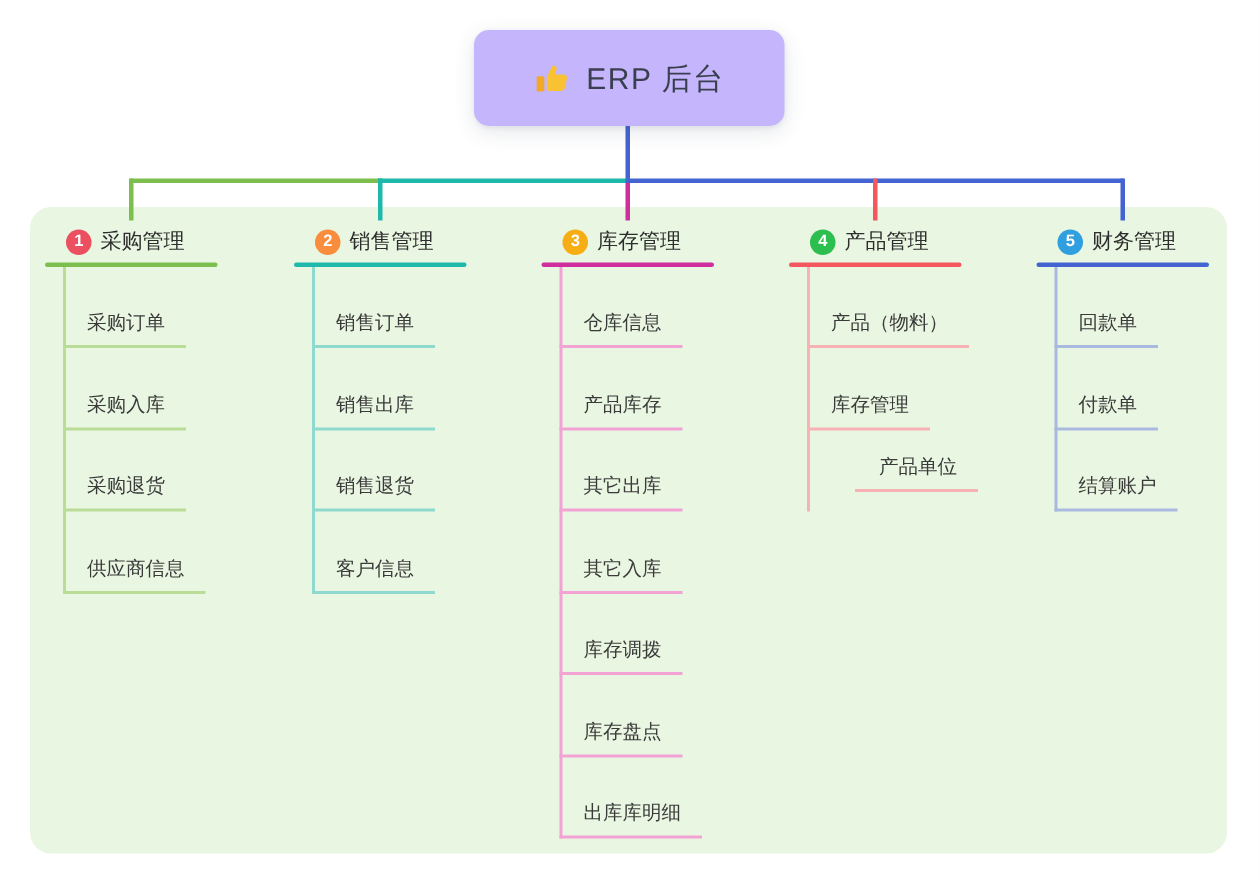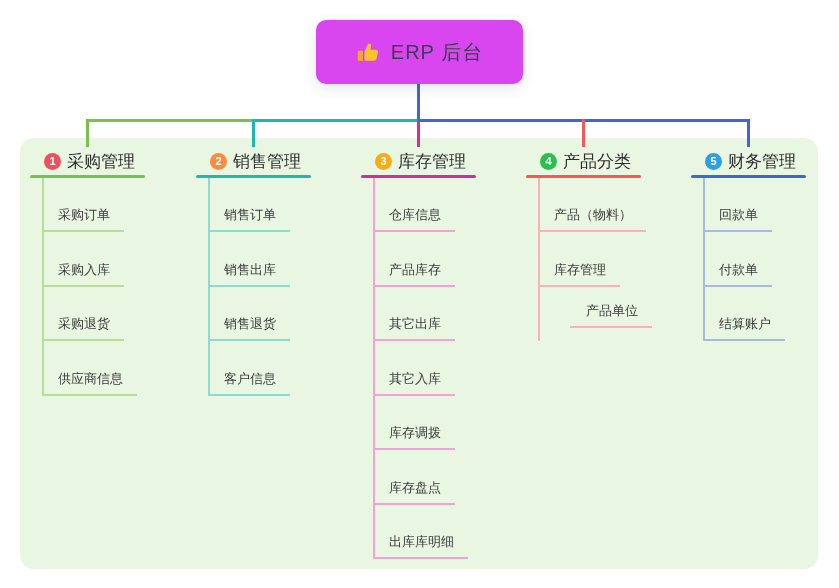--- a/index.html
+++ b/index.html
@@ -7,37 +7,37 @@
     position:relative;width:839px;height:588px;overflow:hidden;
     font-family:"Liberation Sans","DejaVu Sans",sans-serif;
     background:#ffffff;
   }
   .panel{
     position:absolute;left:20px;top:138px;width:798px;height:431px;
     border-radius:14px;
   }
   .root-card{
     position:absolute;left:316px;top:20px;width:207px;height:64px;
-    background:#d946ef;border-radius:10px;
+    background:#c4b5fd;border-radius:10px;
     box-shadow:0 4px 14px rgba(40,60,90,.12), 0 1px 3px rgba(40,60,90,.08);
     display:flex;align-items:center;justify-content:center;gap:10px;
     cursor:default;
   }
   .root-title{font-size:20px;color:#3a3f4f;letter-spacing:1px;}
   .line{position:absolute;}
   .branch-title-row{
     position:absolute;display:flex;align-items:center;gap:6px;height:20px;
     white-space:nowrap;cursor:default;
   }
   .badge{
     width:17px;height:17px;border-radius:50%;flex:0 0 auto;
     display:flex;align-items:center;justify-content:center;
     color:#fff;font-size:11px;font-weight:bold;line-height:1;
   }
-  .branch-label{font-size:17px;color:#2d2d2d;}
+  .branch-label{font-size:14px;color:#2d2d2d;}
   .underline{position:absolute;height:3px;border-radius:2px;}
   .spine{position:absolute;width:2px;}
   .child-node{
     position:absolute;white-space:nowrap;
     font-size:13px;color:#3a3a3a;
     padding:0 14px 6px 16px;cursor:default;
   }
 </style>
 </head>
 <body>
@@ -111,21 +111,21 @@
         <div class="child-node" style="left: 373px; top: 369.5px; border-bottom: 2px solid rgb(242, 163, 211);"><span>其它入库</span></div>
         <div class="child-node" style="left: 373px; top: 424px; border-bottom: 2px solid rgb(242, 163, 211);"><span>库存调拨</span></div>
         <div class="child-node" style="left: 373px; top: 478.5px; border-bottom: 2px solid rgb(242, 163, 211);"><span>库存盘点</span></div>
         <div class="child-node" style="left: 373px; top: 533px; border-bottom: 2px solid rgb(242, 163, 211);"><span>出库库明细</span></div>
       </div>
       <div>
         <div class="branch-title-row" style="left: 540px; top: 151px;">
           <div class="badge" style="background: rgb(44, 190, 78);">
             <span>4</span>
           </div>
-          <span class="branch-label">产品分类</span>
+          <span class="branch-label">产品管理</span>
         </div>
         <div class="underline" style="left: 526px; top: 175px; width: 115px; background: rgb(244, 87, 94);"></div>
         <div class="spine" style="left: 538px; top: 178px; height: 163px; background: rgb(248, 178, 182);"></div>
         <div class="child-node" style="left: 538px; top: 206px; border-bottom: 2px solid rgb(248, 178, 182);"><span>产品（物料）</span></div>
         <div class="child-node" style="left: 538px; top: 260.5px; border-bottom: 2px solid rgb(248, 178, 182);"><span>库存管理</span></div>
         <div class="child-node" style="left: 538px; top: 302px; border-bottom: 2px solid rgb(248, 178, 182); margin-left: 32px;"><span>产品单位</span></div>
       </div>
       <div>
         <div class="branch-title-row" style="left: 705px; top: 151px;">
           <div class="badge" style="background: rgb(47, 159, 224);">

